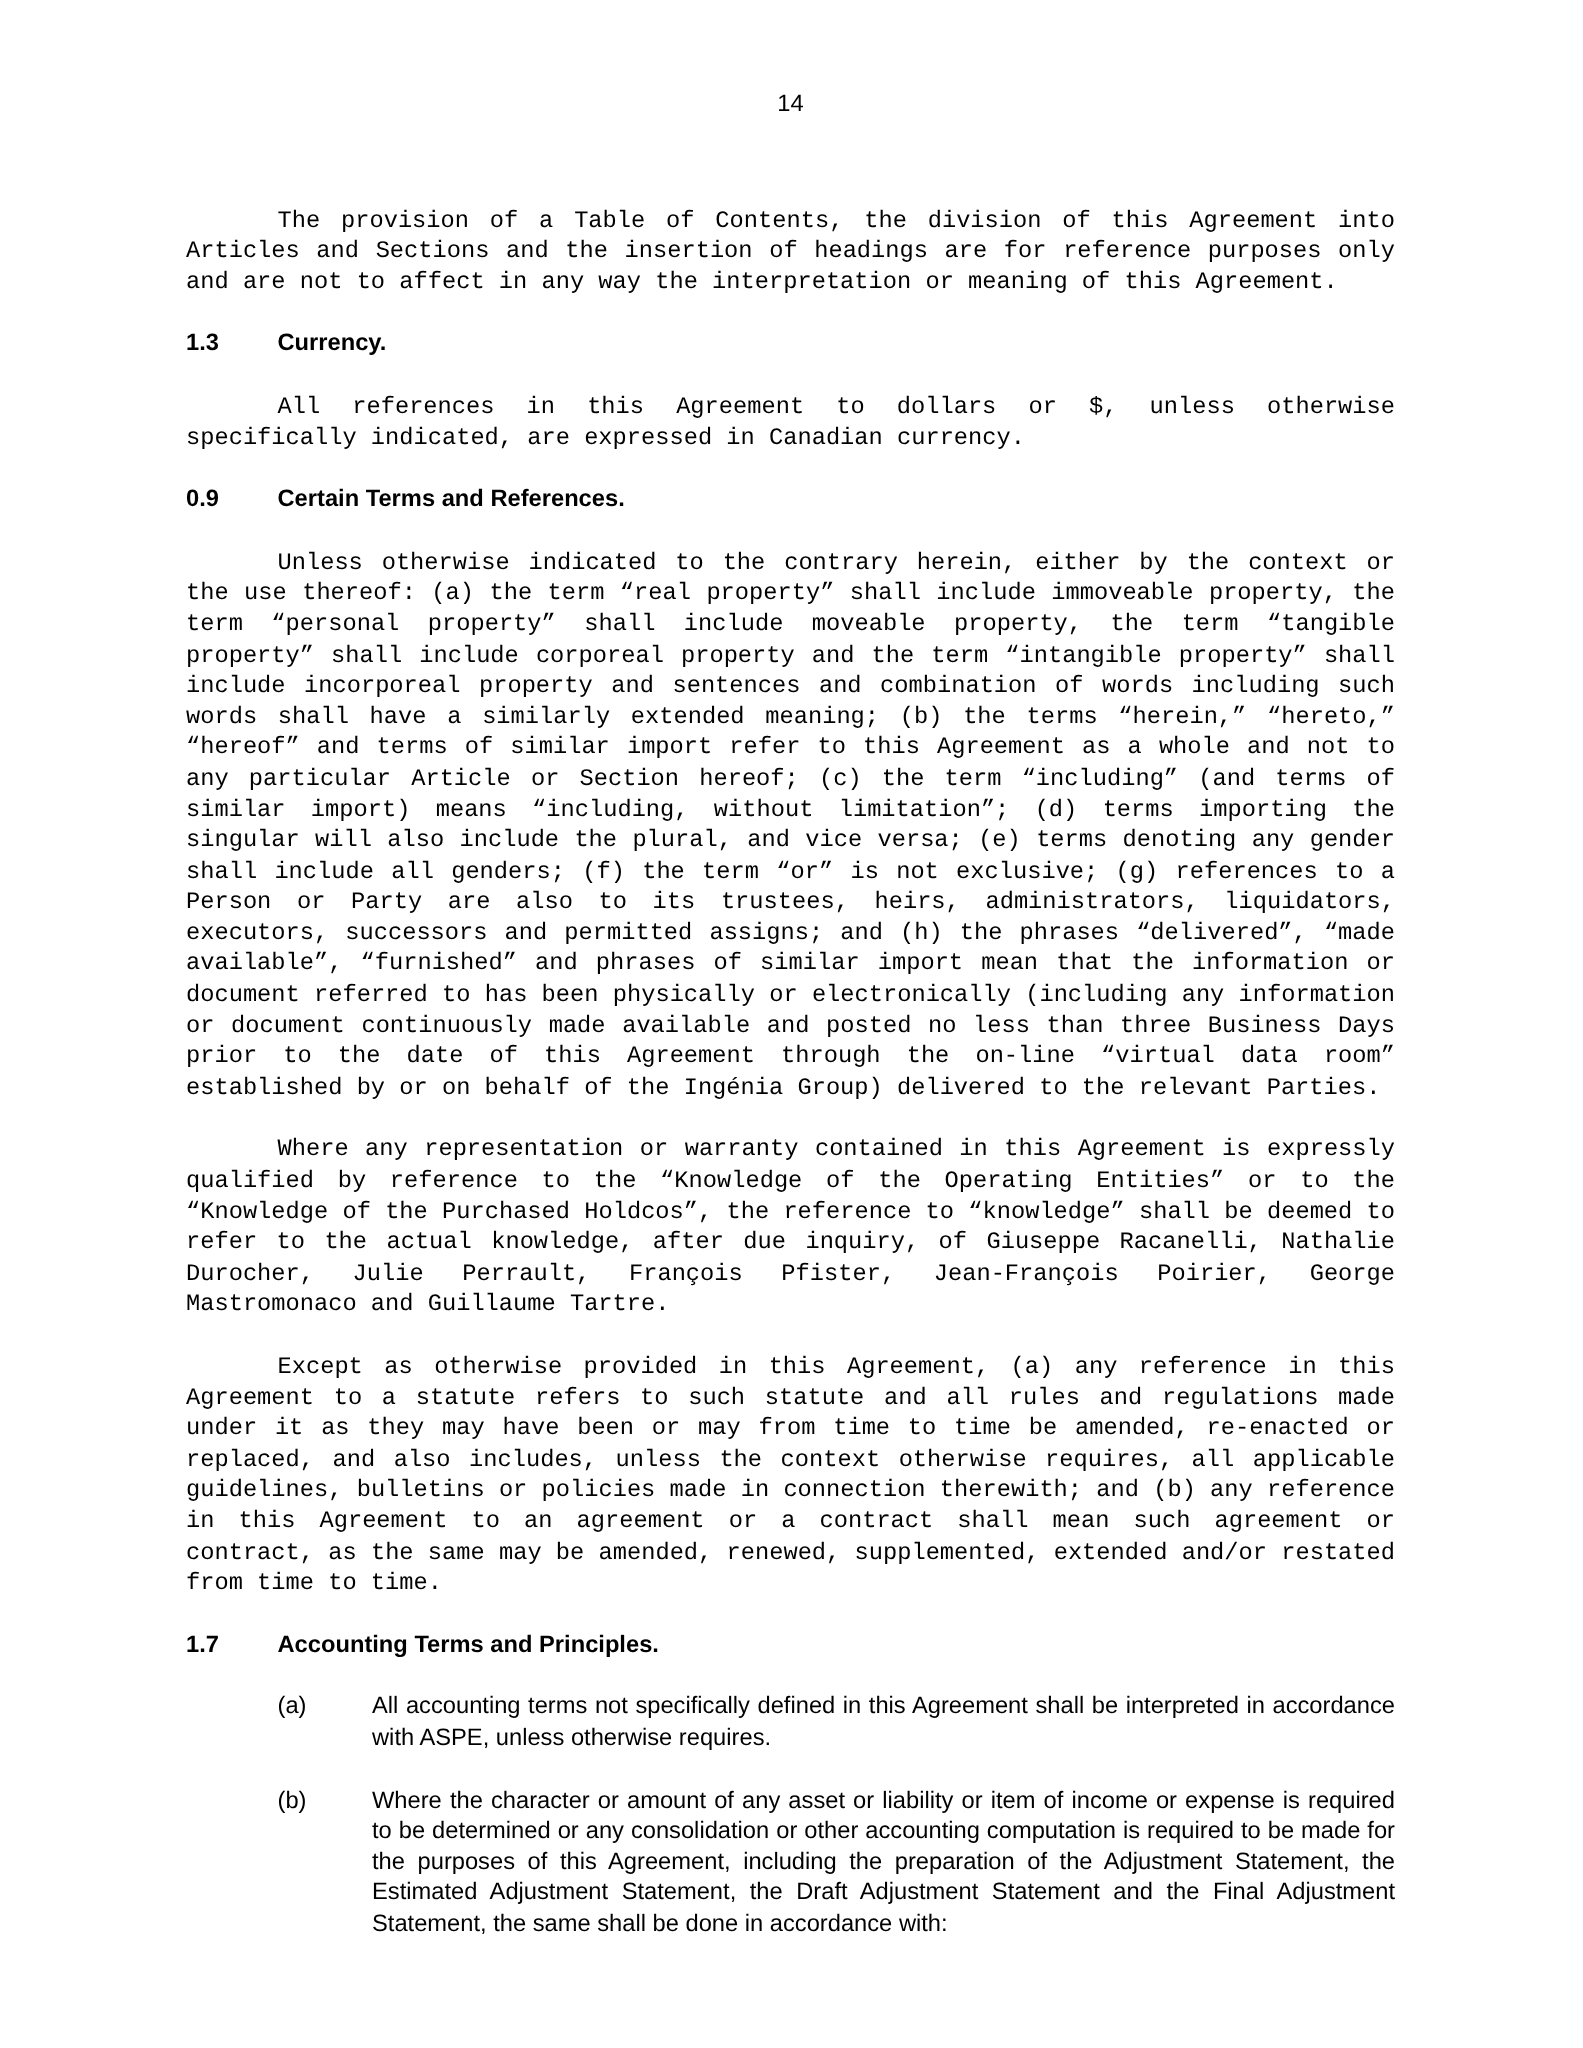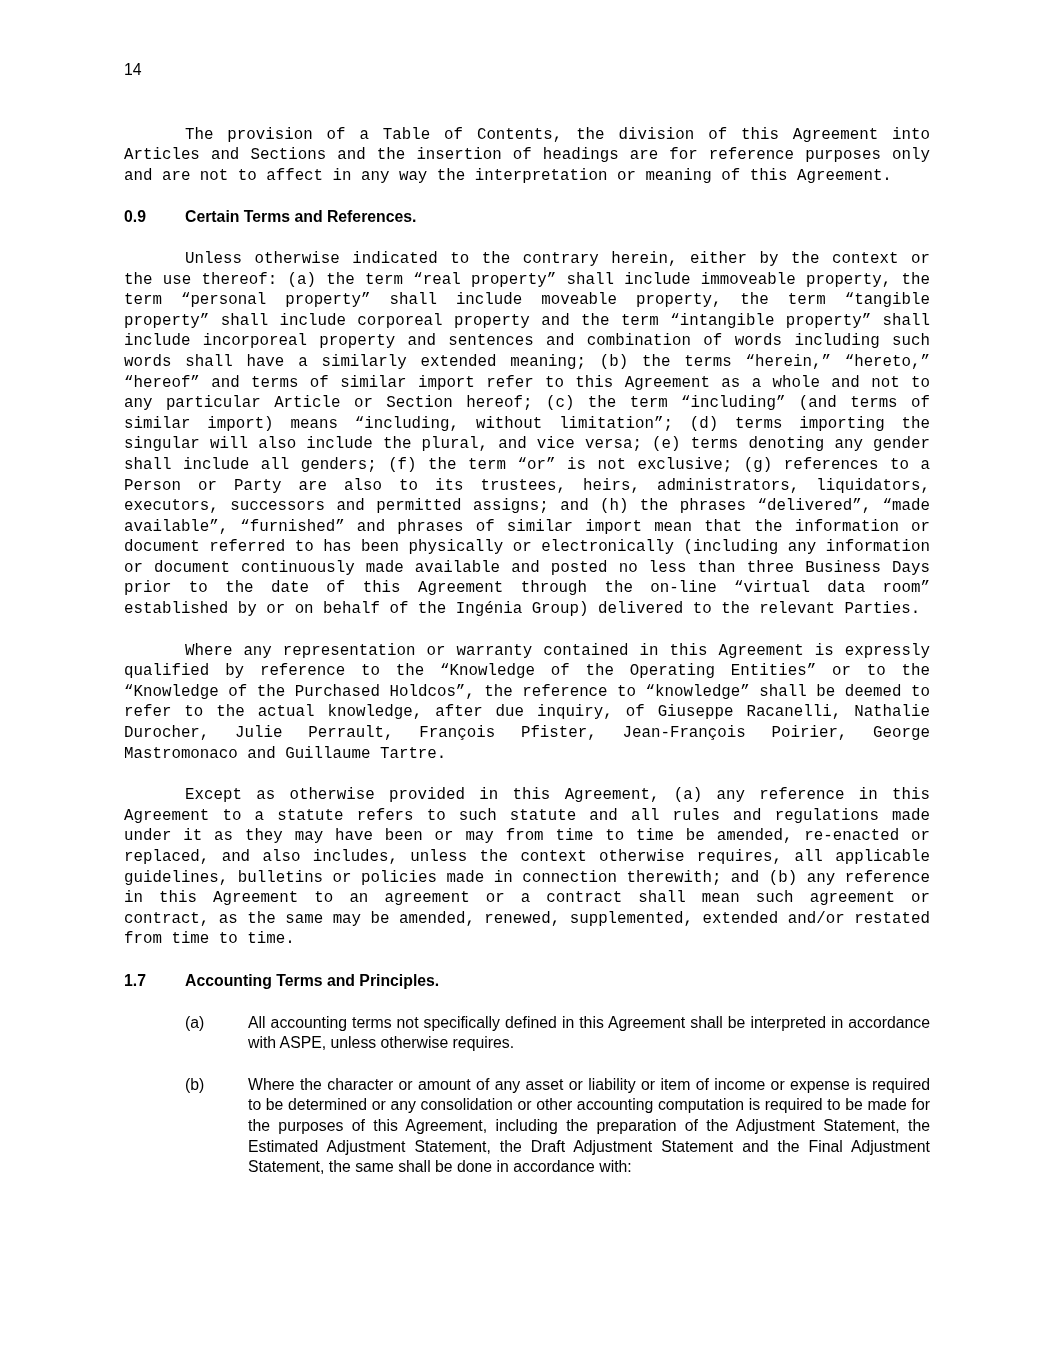--- a/index.html
+++ b/index.html
@@ -12,22 +12,22 @@
     min-height: 1365px;
     box-sizing: border-box;
     padding: 60px 125px 60px 124px;
     font-family: "Liberation Sans", sans-serif;
     font-size: 15.8px;
     line-height: 20.6px;
     color: #000000;
     background: #ffffff;
   }
   .page-number {
-    text-align: left;
-    margin-bottom: 44px;
+    text-align: center;
+    margin-bottom: 56px;
   }
   .heading {
     display: flex;
     font-weight: bold;
     margin: 21px 0;
   }
   .hnum {
     flex: none;
     width: 61px;
   }
@@ -57,20 +57,27 @@
 <body>
 
 <div class="page">
 
   <div class="page-number">14</div>
 
   <section>
     <p class="body">The provision of a Table of Contents, the division of this Agreement into Articles and Sections and the insertion of headings are for reference purposes only and are not to affect in any way the interpretation or meaning of this Agreement.</p>
   </section>
 
+  <section>
+    <div class="heading">
+      <span class="hnum">1.3</span>
+      <span class="htitle">Currency.</span>
+    </div>
+    <p class="body">All references in this Agreement to dollars or $, unless otherwise specifically indicated, are expressed in Canadian currency.</p>
+  </section>
 
   <section>
     <div class="heading">
       <span class="hnum">0.9</span>
       <span class="htitle">Certain Terms and References.</span>
     </div>
     <p class="body">Unless otherwise indicated to the contrary herein, either by the context or the use thereof: (a) the term “real property” shall include immoveable property, the term “personal property” shall include moveable property, the term “tangible property” shall include corporeal property and the term “intangible property” shall include incorporeal property and sentences and combination of words including such words shall have a similarly extended meaning; (b) the terms “herein,” “hereto,” “hereof” and terms of similar import refer to this Agreement as a whole and not to any particular Article or Section hereof; (c) the term “including” (and terms of similar import) means “including, without limitation”; (d) terms importing the singular will also include the plural, and vice versa; (e) terms denoting any gender shall include all genders; (f) the term “or” is not exclusive; (g) references to a Person or Party are also to its trustees, heirs, administrators, liquidators, executors, successors and permitted assigns; and (h) the phrases “delivered”, “made available”, “furnished” and phrases of similar import mean that the information or document referred to has been physically or electronically (including any information or document continuously made available and posted no less than three Business Days prior to the date of this Agreement through the on-line “virtual data room” established by or on behalf of the Ingénia Group) delivered to the relevant Parties.</p>
   </section>
 
   <section>

